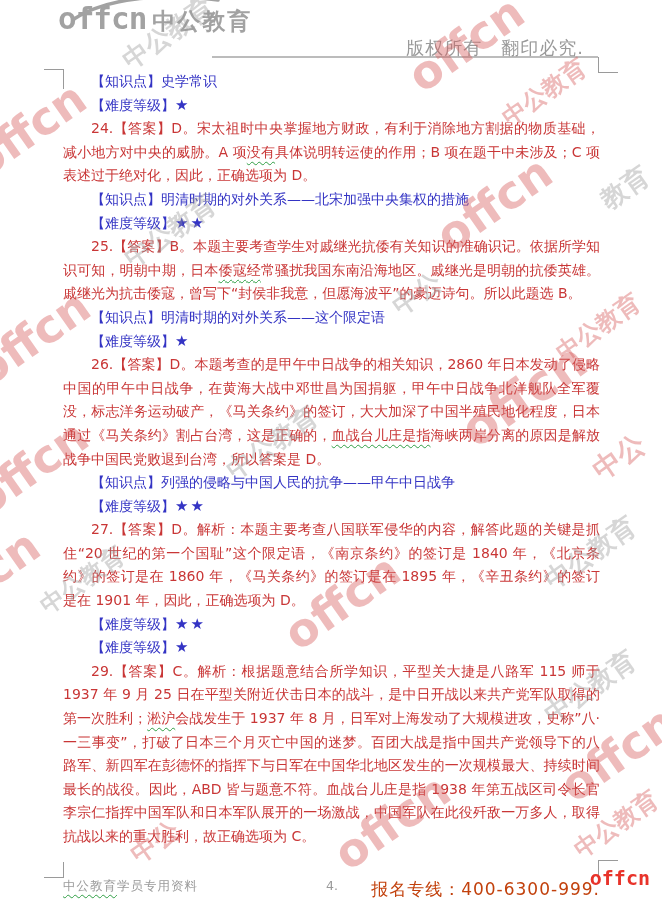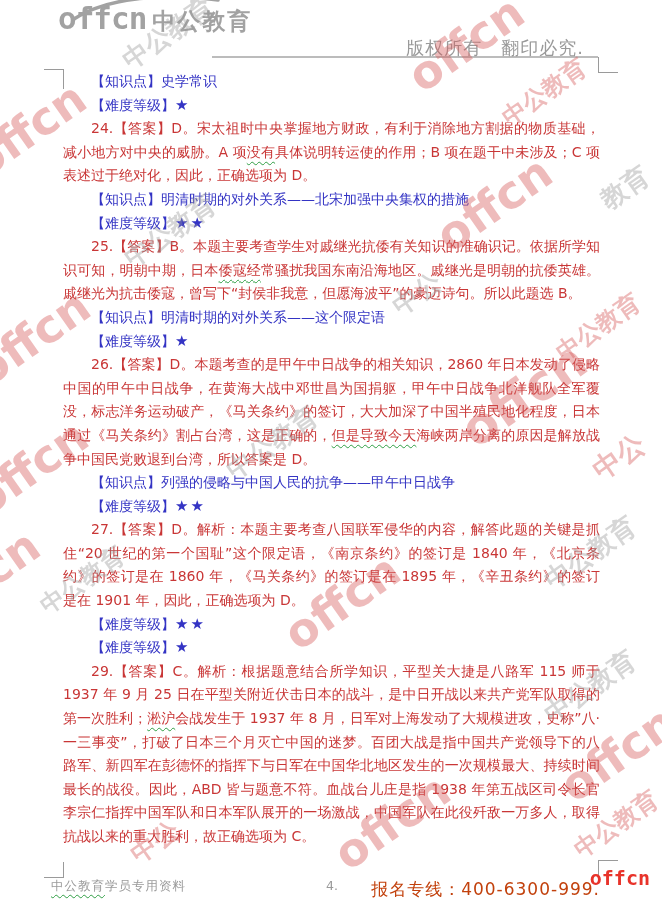--- a/index.html
+++ b/index.html
@@ -43,21 +43,21 @@
   p.ans { color:var(--red); }
   p.meta { color:var(--blue); }
   .stars { letter-spacing:2px; font-size:15px; }
   .sq {
     text-decoration-line:underline; text-decoration-style:wavy;
     text-decoration-color:var(--green); text-decoration-thickness:1px;
     text-underline-offset:4px;
     margin-top:48px;
   }
   
-  .f-left { position:absolute; left:51px; top:878px; font-size:12.5px; color:#9a9a9a; letter-spacing:1px; z-index:2; }
+  .f-left { position:absolute; left:63px; top:878px; font-size:12.5px; color:#9a9a9a; letter-spacing:1px; z-index:2; }
   .f-page { position:absolute; left:326px; top:878px; font-size:12.5px; color:#9a9a9a; z-index:2; }
   .f-right { position:absolute; right:62px; top:878px; font-size:17px; color:#c2410c; letter-spacing:1px; z-index:2; }
   .f-logo {
     position:absolute; right:12px; top:866px; z-index:4;
     font-size:20px; font-weight:bold; color:var(--flogo);
     font-family:"DejaVu Sans Mono","Liberation Mono",monospace;
   }
 </style>
 </head>
 <body>
@@ -105,21 +105,21 @@
 
   <main id="content" class="content">
       <p class="meta">【知识点】史学常识</p>
       <p class="meta"><span>【难度等级】</span><span class="stars">★</span></p>
       <p class="ans"><span>24.【答案】D。宋太祖时中央掌握地方财政，有利于消除地方割据的物质基础，减小地方对中央的威胁。A 项</span><span class="sq">没有</span><span>具体说明转运使的作用；B 项在题干中未涉及；C 项表述过于绝对化，因此，正确选项为 D。</span></p>
       <p class="meta">【知识点】明清时期的对外关系——北宋加强中央集权的措施</p>
       <p class="meta"><span>【难度等级】</span><span class="stars">★★</span></p>
       <p class="ans"><span>25.【答案】B。本题主要考查学生对戚继光抗倭有关知识的准确识记。依据所学知识可知，明朝中期，日本</span><span class="sq">倭寇经</span><span>常骚扰我国东南沿海地区。戚继光是明朝的抗倭英雄。戚继光为抗击倭寇，曾写下“封侯非我意，但愿海波平”的豪迈诗句。所以此题选 B。</span></p>
       <p class="meta">【知识点】明清时期的对外关系——这个限定语</p>
       <p class="meta"><span>【难度等级】</span><span class="stars">★</span></p>
-      <p class="ans"><span>26.【答案】D。本题考查的是甲午中日战争的相关知识，2860 年日本发动了侵略中国的甲午中日战争，在黄海大战中邓世昌为国捐躯，甲午中日战争北洋舰队全军覆没，标志洋务运动破产，《马关条约》的签订，大大加深了中国半殖民地化程度，日本通过《马关条约》割占台湾，这是正确的，</span><span class="sq">但是导致今天</span><span>海峡两岸分离的原因是解放战争中国民党败退到台湾，所以答案是 D。</span></p>
+      <p class="ans"><span>26.【答案】D。本题考查的是甲午中日战争的相关知识，2860 年日本发动了侵略中国的甲午中日战争，在黄海大战中邓世昌为国捐躯，甲午中日战争北洋舰队全军覆没，标志洋务运动破产，《马关条约》的签订，大大加深了中国半殖民地化程度，日本通过《马关条约》割占台湾，这是正确的，</span><span class="sq">血战台儿庄是指</span><span>海峡两岸分离的原因是解放战争中国民党败退到台湾，所以答案是 D。</span></p>
       <p class="meta">【知识点】列强的侵略与中国人民的抗争——甲午中日战争</p>
       <p class="meta"><span>【难度等级】</span><span class="stars">★★</span></p>
       <p class="ans"><span>27.【答案】D。解析：本题主要考查八国联军侵华的内容，解答此题的关键是抓住“20 世纪的第一个国耻”这个限定语，《南京条约》的签订是 1840 年，《北京条约》的签订是在 1860 年，《马关条约》的签订是在 1895 年，《辛丑条约》的签订是在 1901 年，因此，正确选项为 D。</span></p>
       <p class="meta"><span>【难度等级】</span><span class="stars">★★</span></p>
       <p class="meta"><span>【难度等级】</span><span class="stars">★</span></p>
       <p class="ans"><span>29.【答案】C。解析：根据题意结合所学知识，平型关大捷是八路军 115 师于 1937 年 9 月 25 日在平型关附近伏击日本的战斗，是中日开战以来共产党军队取得的第一次胜利；</span><span class="sq">淞沪</span><span>会战发生于 1937 年 8 月，日军对上海发动了大规模进攻，史称”八·一三事变”，打破了日本三个月灭亡中国的迷梦。百团大战是指中国共产党领导下的八路军、新四军在彭德怀的指挥下与日军在中国华北地区发生的一次规模最大、持续时间最长的战役。因此，ABD 皆与题意不符。血战台儿庄是指 1938 年第五战区司令长官李宗仁指挥中国军队和日本军队展开的一场激战，中国军队在此役歼敌一万多人，取得抗战以来的重大胜利，故正确选项为 C。</span></p>
     </main>
 
   <div class="f-left">
     <span class="sq">中公教育</span><span>学员专用资料</span>

